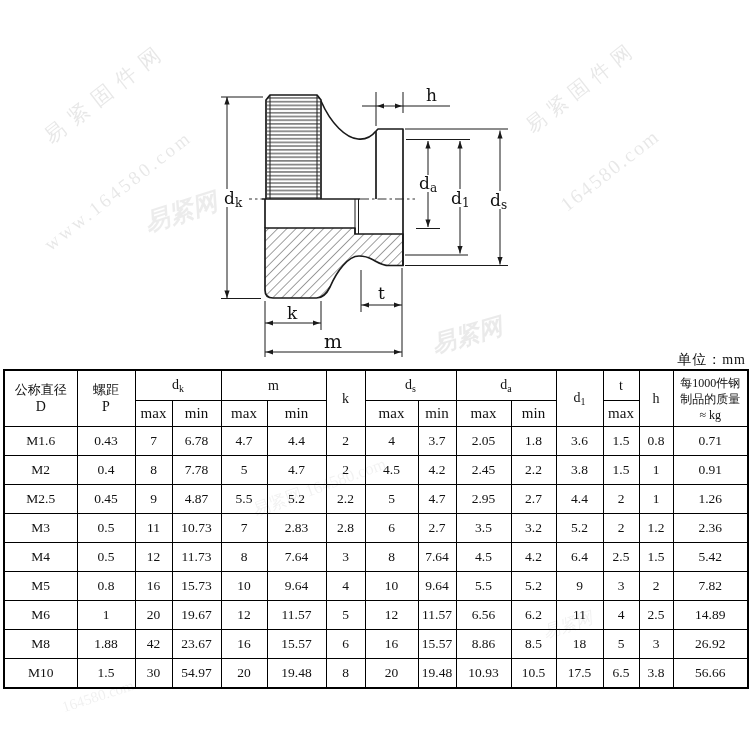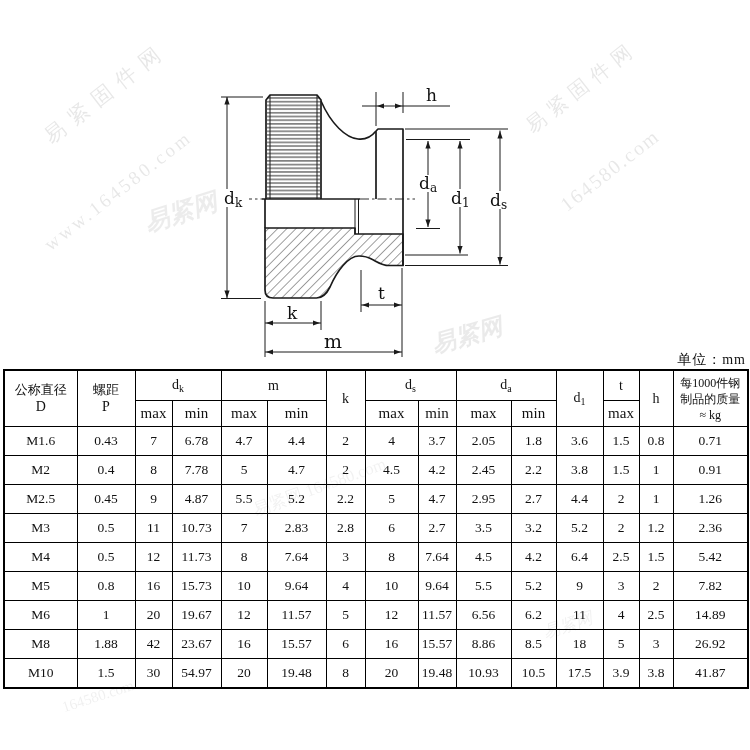--- a/index.html
+++ b/index.html
@@ -341,18 +341,18 @@
         <td>30</td>
         <td>54.97</td>
         <td>20</td>
         <td>19.48</td>
         <td>8</td>
         <td>20</td>
         <td>19.48</td>
         <td>10.93</td>
         <td>10.5</td>
         <td>17.5</td>
-        <td>3.9</td>
+        <td>6.5</td>
         <td>3.8</td>
-        <td>41.87</td>
+        <td>56.66</td>
       </tr>
     </tbody>
 </table>
 
 </body></html>

